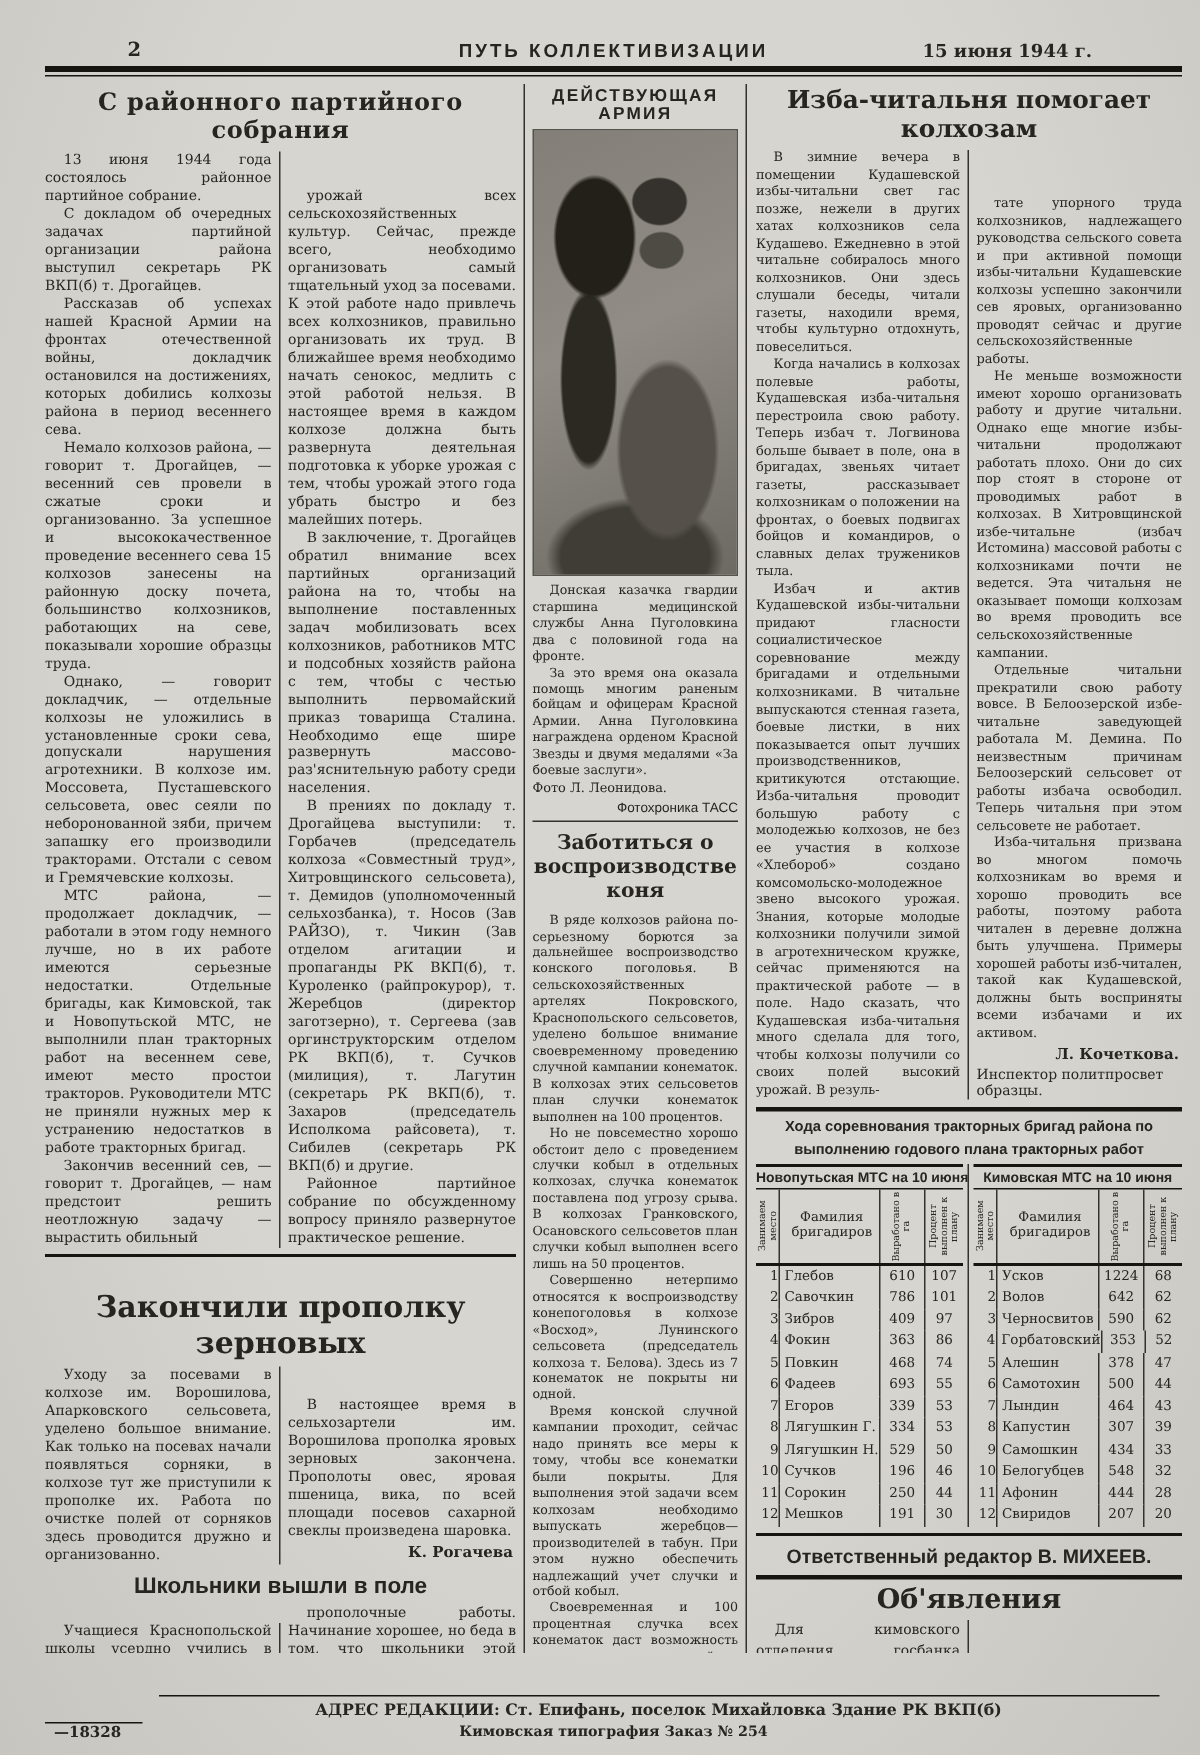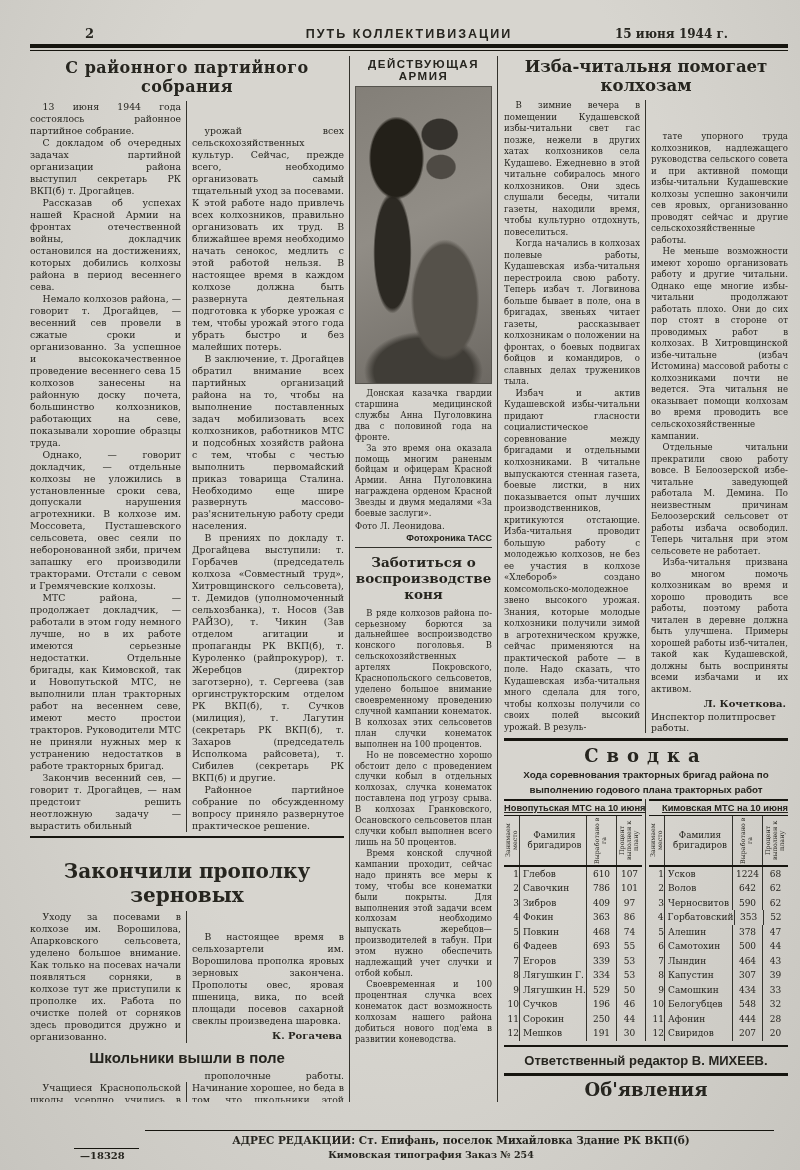--- a/index.html
+++ b/index.html
@@ -60,46 +60,46 @@
     background:
       radial-gradient(ellipse 30px 26px at 62% 16%, #35322d 58%, rgba(53,50,45,0) 63%),
       radial-gradient(ellipse 24px 20px at 63% 27%, #4e4a44 58%, rgba(78,74,68,0) 64%),
       radial-gradient(ellipse 44px 66px at 30% 24%, #232019 58%, rgba(35,32,25,0) 63%),
       radial-gradient(ellipse 30px 95px at 27% 56%, #2c2923 58%, rgba(44,41,35,0) 64%),
       radial-gradient(ellipse 52px 92px at 66% 72%, #55514a 60%, rgba(85,81,74,0) 66%),
       radial-gradient(ellipse 90px 60px at 50% 96%, #403d37 55%, rgba(64,61,55,0) 66%),
       linear-gradient(155deg, #837f78 0%, #918d86 45%, #6d6963 100%);
   }
   .photo-credit { font-size:8.6px; margin:2px 0 0; }
-  .agency { text-align:right; font-family:"Liberation Sans", sans-serif; font-weight:bold; font-size:9px; margin:2px 0 2px; }
+  .agency { text-align:right; font-family:"Liberation Sans", sans-serif; font-weight:normal; font-size:9px; margin:2px 0 2px; }
 
   
   .tables { display:flex; margin-top:2px; }
   .ttable { width:50%; }
   .t-left { border-right:1.5px solid #33322c; padding-right:3px; }
   .t-right { padding-left:3px; }
   .tcap { border-top:2px solid #16150f; font-family:"Liberation Sans", sans-serif;
-    font-weight:bold; font-size:9.3px; text-align:right; padding:2px 0; white-space:nowrap;text-decoration:underline; }
+    font-weight:bold; font-size:9.3px; text-align:center; padding:2px 0; white-space:nowrap; }
   .thead { display:flex; border-top:1px solid #16150f; border-bottom:2px solid #16150f; height:52px; align-items:stretch;justify-content:center; }
   .vhead { writing-mode:vertical-rl; transform:rotate(180deg); font-size:6.4px; line-height:1.1;
     text-align:center; display:inline-block; }
   .h-name { flex:1; font-size:8.8px; text-align:center; align-self:center; line-height:1.2; }
   .c-place { width:15px; text-align:right; }
   .c-name { flex:1; border-left:1px solid #33322c; padding-left:3px; text-align:left; }
   .c-ha { width:30px; border-left:1px solid #33322c; text-align:center; }
   .c-pct { width:26px; border-left:1px solid #33322c; text-align:center; }
   .thead .c-name, .thead .c-ha, .thead .c-pct { display:flex; justify-content:center; }
   .trow { display:flex; height:14.5px; line-height:14.5px; font-size:9px; }
   .editor-line { text-align:center; font-family:"Liberation Sans", sans-serif; font-weight:bold; font-size:13px; padding:3px 0 3px; }
 
   .ads { border-top:3px solid #16150f; border-bottom:3px solid #16150f; padding:2px 0 4px; margin-top:2px; }
   .ads .twocol .c1 { border-right:1.5px solid #33322c; }
   .ads .bodytext p { font-size:9.3px !important; line-height:1.52 !important; }
 
-  .footer { position:absolute; left:30px; right:12px; bottom:6px; background:transparent;margin-left:44px; }
+  .footer { position:absolute; left:30px; right:12px; bottom:6px; background:transparent; }
   .f-rule { height:1.5px; background:#16150f; margin-bottom:3px; width:88%; margin-left:10%; }
   .f-address { text-align:center; font-weight:bold; font-size:10.5px; padding-left:60px; }
   .f-row { position:relative; height:16px; margin-top:2px; }
   .f-id { position:absolute; left:0; top:0; font-weight:bold; font-size:10px; border-top:1px solid #16150f; padding:1px 14px 0 6px; }
   .f-printer { position:absolute; left:50%; transform:translateX(-50%); top:1px; font-weight:bold; font-size:9.5px; }
 </style>
 </head>
 <body>
 
 <div class="page">
@@ -179,20 +179,21 @@
       <div class="agency">Фотохроника ТАСС</div>
       <div class="rule1"></div>
       <div class="h-horse">
         <span>Заботиться о</span><br>
         <span>воспроизводстве коня</span>
       </div>
       <div class="bodytext">
 
       <p>В ряде колхозов района по-серьезному борются за дальнейшее воспроизводство конского поголовья. В сельскохозяйственных артелях Покровского, Краснопольского сельсоветов, уделено большое внимание своевременному проведению случной кампании конематок. В колхозах этих сельсоветов план случки конематок выполнен на 100 процентов.</p>
           <p>Но не повсеместно хорошо обстоит дело с проведением случки кобыл в отдельных колхозах, случка конематок поставлена под угрозу срыва. В колхозах Гранковского, Осановского сельсоветов план случки кобыл выполнен всего лишь на 50 процентов.</p>
+          <p>Совершенно нетерпимо относятся к воспроизводству конепоголовья в колхозе «Восход», Лунинского сельсовета (председатель колхоза т. Белова). Здесь из 7 конематок не покрыты ни одной.</p>
           <p>Время конской случной кампании проходит, сейчас надо принять все меры к тому, чтобы все конематки были покрыты. Для выполнения этой задачи всем колхозам необходимо выпускать жеребцов—производителей в табун. При этом нужно обеспечить надлежащий учет случки и отбой кобыл.</p>
           <p>Своевременная и 100 процентная случка всех конематок даст возможность колхозам нашего района добиться нового под'ема в развитии коневодства.</p>
         </div>
 
     </div>
 
     <div class="sec-right">
       <div class="h-izba">Изба-читальня помогает колхозам</div>
       <div class="twocol bodytext">
         <div class="c1">
@@ -203,27 +204,26 @@
           </div>
         <div class="c2">
           <div>
 
           <p>тате упорного труда колхозников, надлежащего руководства сельского совета и при активной помощи избы-читальни Кудашевские колхозы успешно закончили сев яровых, организованно проводят сейчас и другие сельскохозяйственные работы.</p>
               <p>Не меньше возможности имеют хорошо организовать работу и другие читальни. Однако еще многие избы-читальни продолжают работать плохо. Они до сих пор стоят в стороне от проводимых работ в колхозах. В Хитровщинской избе-читальне (избач Истомина) массовой работы с колхозниками почти не ведется. Эта читальня не оказывает помощи колхозам во время проводить все сельскохозяйственные кампании.</p>
               <p>Отдельные читальни прекратили свою работу вовсе. В Белоозерской избе-читальне заведующей работала М. Демина. По неизвестным причинам Белоозерский сельсовет от работы избача освободил. Теперь читальня при этом сельсовете не работает.</p>
               <p>Изба-читальня призвана во многом помочь колхозникам во время и хорошо проводить все работы, поэтому работа читален в деревне должна быть улучшена. Примеры хорошей работы изб-читален, такой как Кудашевской, должны быть восприняты всеми избачами и их активом.</p>
             </div>
           <div class="sig">Л. Кочеткова.</div>
-          <div class="sigrole-left">Инспектор политпросвет работы.</div>
+          <div class="sigrole-left">Инспектор политпросвет образцы.</div>
         </div>
       </div>
       <div class="rule3"></div>
 
       <div>
-        <div class="h-svodka">Сводка</div>
         <div class="svodka-sub">Хода соревнования тракторных бригад района по</div>
         <div class="svodka-sub">выполнению годового плана тракторных работ</div>
         <div class="tables">
           <div class="ttable t-left">
             <div class="tcap">Новопутьская МТС на 10 июня</div>
             <div class="thead">
               <span class="c-place"><span class="vhead">Занимаем место</span></span>
               <span class="c-name">
                   <span class="h-name">Фамилия бригадиров</span>
                 </span>

